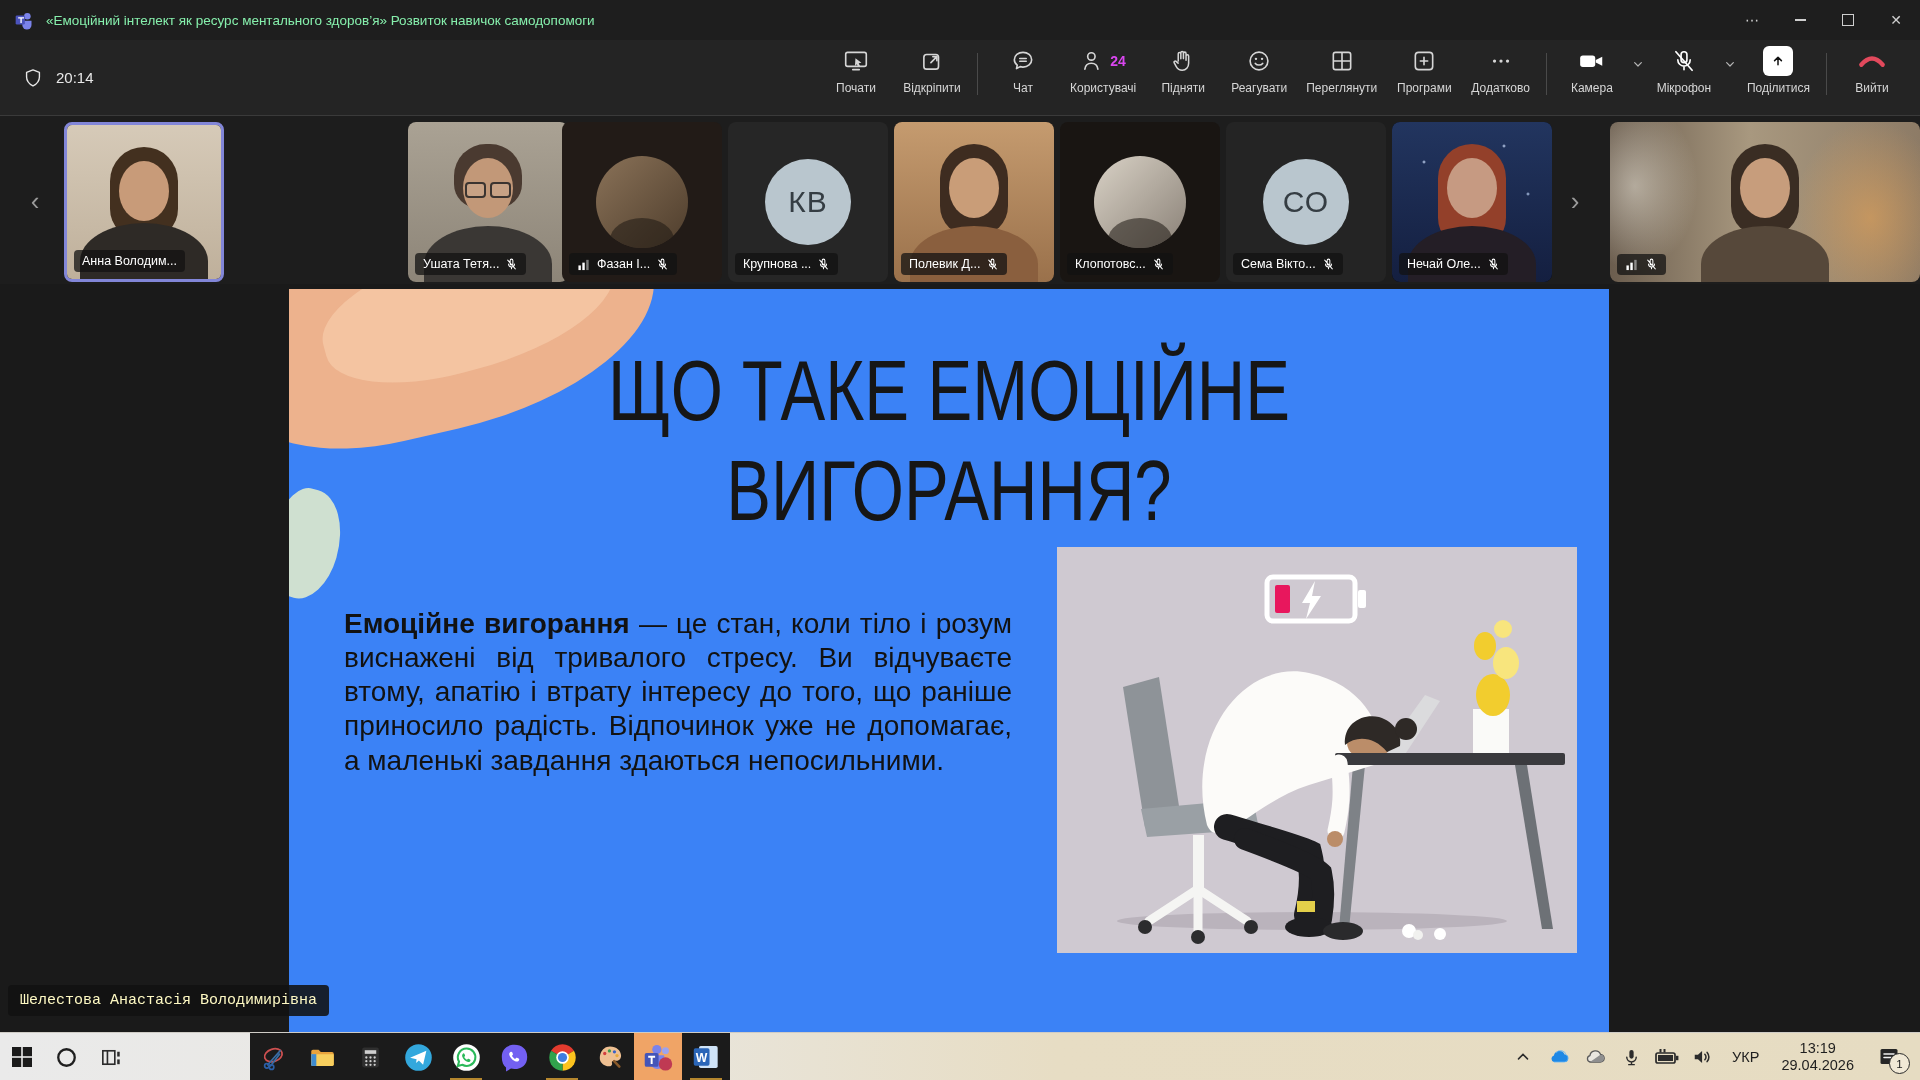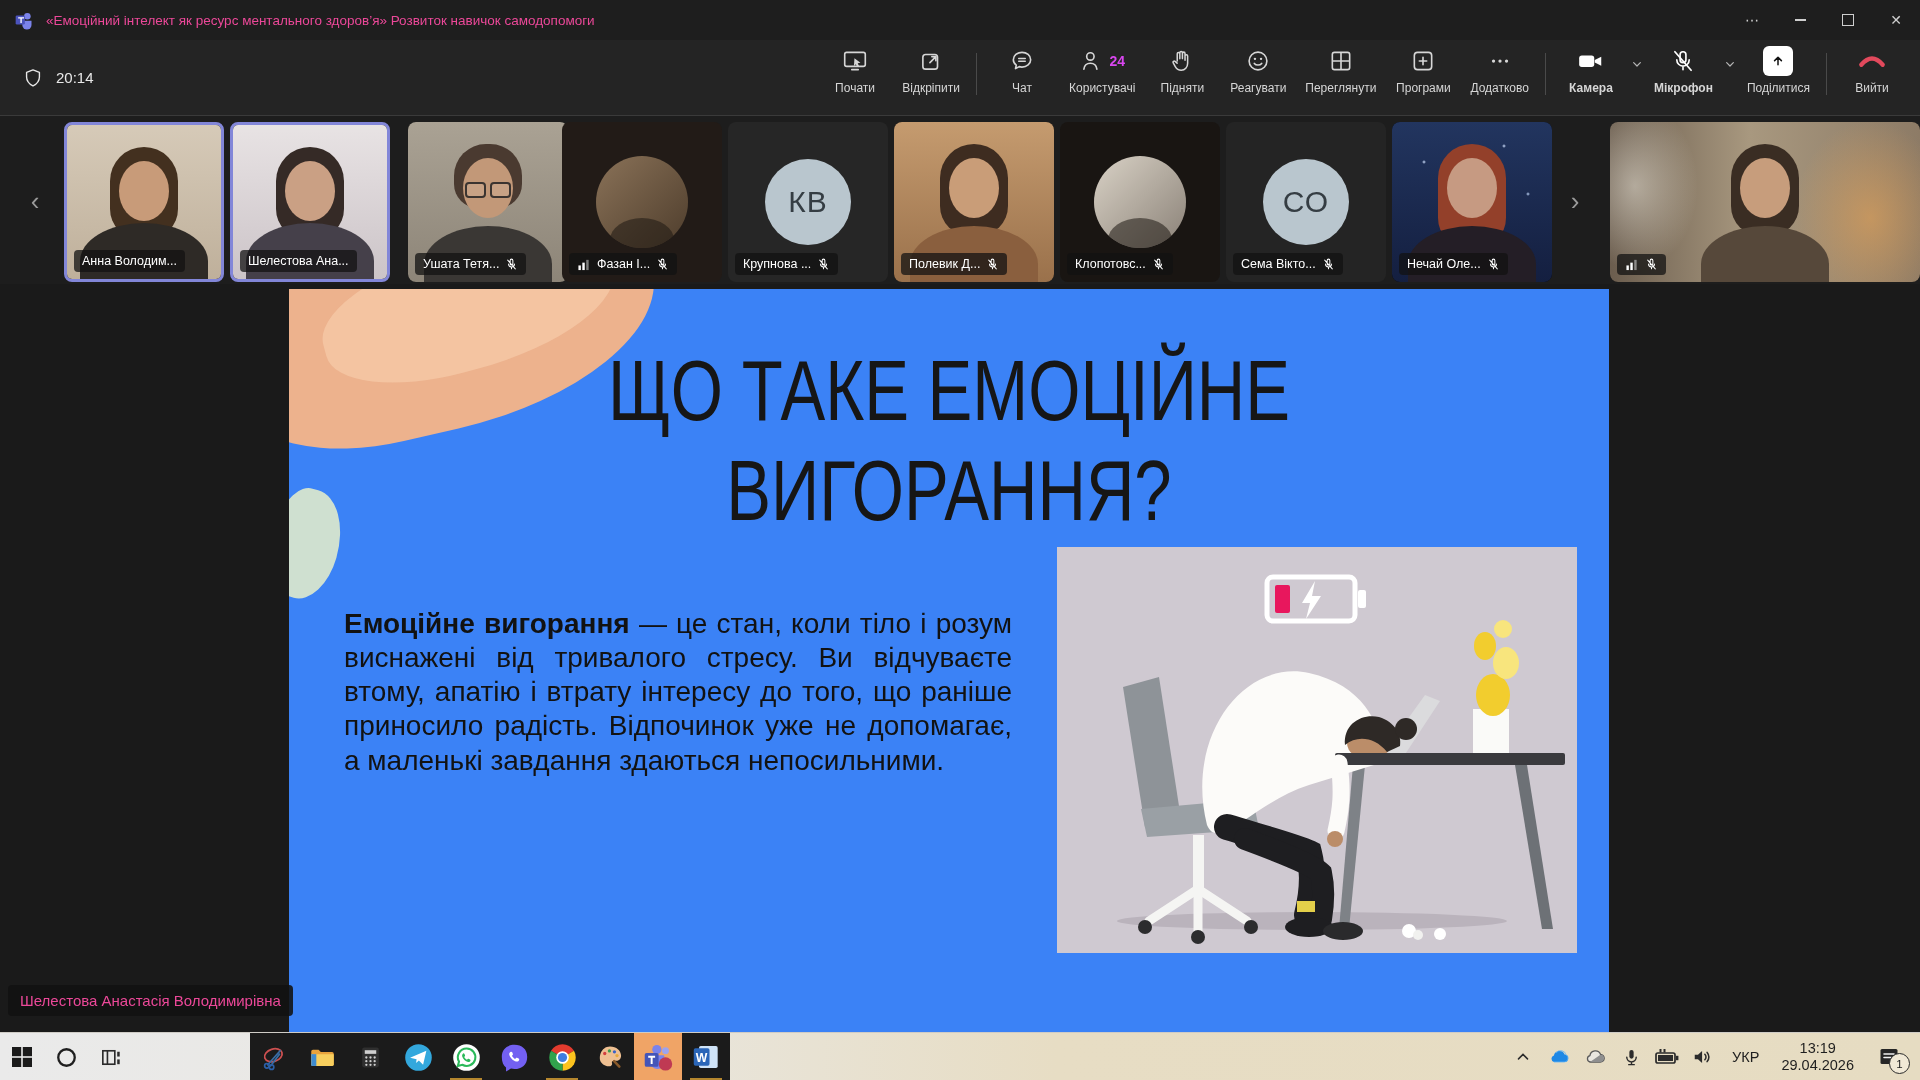--- a/index.html
+++ b/index.html
@@ -2,34 +2,34 @@
 <html><head>
 <meta charset="utf-8">
 <style>
   html,body{margin:0;padding:0;background:#000;}
   body{width:1920px;height:1080px;overflow:hidden;font-family:"Liberation Sans",sans-serif;-webkit-font-smoothing:antialiased;}
   .app{position:relative;width:1920px;height:1080px;background:#1b1b1b;}
 
   
   .titlebar{position:absolute;left:0;top:0;width:1920px;height:40px;background:#1e1e1e;display:flex;align-items:center;}
   .tb-logo{margin-left:14px;width:20px;height:20px;flex:0 0 auto;}
-  .tb-title{margin-left:12px;color:#ec4899;font-size:13.5px;white-space:nowrap;}
+  .tb-title{margin-left:12px;color:#86efac;font-size:13.5px;white-space:nowrap;}
   .tb-spacer{flex:1;}
   .wc{width:48px;height:40px;display:flex;align-items:center;justify-content:center;color:#cfcfcf;font-size:14px;}
   .wc.min i{display:block;width:11px;height:1.5px;background:#cfcfcf;}
   .wc.max i{display:block;width:10px;height:10px;border:1.3px solid #cfcfcf;}
 
   
   .toolbar{position:absolute;left:0;top:40px;width:1920px;height:75px;background:#242424;display:flex;}
   .timer{position:absolute;left:22px;top:50%;transform:translateY(-50%);display:flex;align-items:center;gap:12px;color:#e8e8e8;font-size:15px;}
   .tb-right{margin-left:auto;display:flex;align-items:flex-start;padding:7px 10px 0 0;}
   .tbtn{min-width:58px;padding:0 9px;display:flex;flex-direction:column;align-items:center;gap:7px;color:#d6d6d6;font-size:12px;cursor:pointer;}
   .tbtn .ic{height:27px;display:flex;align-items:center;}
   .tdiv{width:1px;height:42px;background:#4a4a4a;margin:6px 7px 0;}
-  .combo{display:flex;align-items:flex-start;font-weight:bold;}
+  .combo{display:flex;align-items:flex-start;}
   .chev{margin-top:9px;opacity:.85;}
   .sharebox{width:30px;height:30px;background:#fff;border-radius:6px;display:flex;align-items:center;justify-content:center;}
   .tlabel{white-space:nowrap;}
 
   
   .filmstrip{position:absolute;left:0;top:115px;width:1920px;height:169px;background:#1d1d1d;border-top:1px solid #3a3a3a;}
   .stripnav{position:absolute;top:50%;transform:translateY(-50%);color:#9a9a9a;font-size:26px;width:26px;text-align:center;cursor:pointer;}
   .stripnav.prev{left:22px;} .stripnav.next{left:1562px;}
   .tile{position:absolute;top:6px;width:160px;height:160px;border-radius:8px;overflow:hidden;background:#000000;box-sizing:border-box;}
   .tile.active{border:3px solid #8286d8;}
@@ -55,21 +55,21 @@
   .blob1{position:absolute;left:-60px;top:-70px;width:430px;height:210px;background:#edb28d;border-radius:45% 55% 60% 40%;transform:rotate(-13deg);}
   .blob1b{position:absolute;left:30px;top:-40px;width:300px;height:120px;background:#f4c7a4;border-radius:50% 50% 55% 45%;transform:rotate(-15deg);opacity:.85;}
   .blobmint1{position:absolute;left:-16px;top:200px;width:66px;height:110px;background:#cfe0d0;border-radius:40% 60% 50% 50%;transform:rotate(16deg);}
   .bandmint{position:absolute;left:295px;right:-10px;bottom:-6px;height:46px;background:#cfe3d2;border-radius:70px 20px 0 0 / 34px 10px 0 0;}
   .blobpeach2{position:absolute;left:-30px;bottom:-26px;width:310px;height:96px;background:#eeb38e;border-radius:50% 50% 40% 60%;transform:rotate(-5deg);}
   .slide-title{position:absolute;left:0;top:52px;width:100%;text-align:center;color:#161616;font-size:86px;line-height:1.16;transform:scaleX(.78);transform-origin:50% 0;}
   .slide-body{position:absolute;left:55px;top:318px;width:668px;font-size:28px;line-height:1.22;color:#121212;text-align:justify;margin:0;}
   .slide-body b{font-weight:bold;}
   .illo{position:absolute;left:768px;top:258px;width:520px;height:406px;}
 
-  .presenterchip{position:absolute;left:8px;bottom:16px;background:rgba(17,17,17,.88);color:#ec4899;font-size:15px;padding:7px 12px;border-radius:4px;}
+  .presenterchip{position:absolute;left:8px;bottom:16px;background:rgba(17,17,17,.88);color:#fef9c3;font-size:15px;padding:7px 12px;border-radius:4px;font-family:Liberation Mono, monospace;}
 
   
   .taskbar{position:absolute;left:0;top:1032px;width:1920px;height:48px;background:linear-gradient(90deg,#eaeaea 0%,#e9e7e1 30%,#e7ddc4 55%,#e6dcc2 100%);border-top:1px solid #cfccc6;display:flex;align-items:center;}
   .tk-left{display:flex;align-items:center;height:48px;}
   .winbtn{width:44px;height:48px;display:flex;align-items:center;justify-content:center;}
   .search{display:flex;align-items:center;gap:11px;width:402px;height:38px;background:#fff;border:1px solid #bdbab4;box-sizing:border-box;padding-left:12px;color:#4a4a4a;font-size:15.5px;}
   .tkic{width:44px;height:48px;display:flex;align-items:center;justify-content:center;position:relative;}
   .app{width:48px;height:48px;display:flex;align-items:center;justify-content:center;position:relative;}
   .app.open::after{content:"";position:absolute;left:8px;right:8px;bottom:0;height:3px;background:#b5872e;}
   .app.active-app{background:#f0a466;}
@@ -268,30 +268,20 @@
       <div class="persona" style="--hair:#43301f;--skin:#c89b79;--shirt:#2e2a26;background:linear-gradient(180deg,#d6cab8,#bfb09b);">
         <i class="hair"></i>
           <i class="head"></i>
           <i class="shirt"></i>
       </div>
       <div class="chip">
         <span>Анна Володим...</span>
       </div>
     </div>
 
-    <div class="tile active" style="left:230px;">
-      <div class="persona" style="--hair:#352a26;--skin:#caa084;--shirt:#45404a;background:linear-gradient(180deg,#e8e3e4,#ccc4c8);">
-        <i class="hair"></i>
-          <i class="head"></i>
-          <i class="shirt"></i>
-      </div>
-      <div class="chip">
-        <span>Шелестова Ана...</span>
-      </div>
-    </div>
 
     <div class="tile" style="left:408px;">
       <div class="persona short" style="--hair:#4a3a30;--skin:#c29878;--shirt:#3a3734;background:linear-gradient(180deg,#aaa294,#8d8578);">
         <i class="hair"></i>
           <i class="head"></i>
           <i class="glasses"></i>
           <i class="shirt"></i>
       </div>
       <div class="chip">
         <span>Ушата Тетя...</span>

